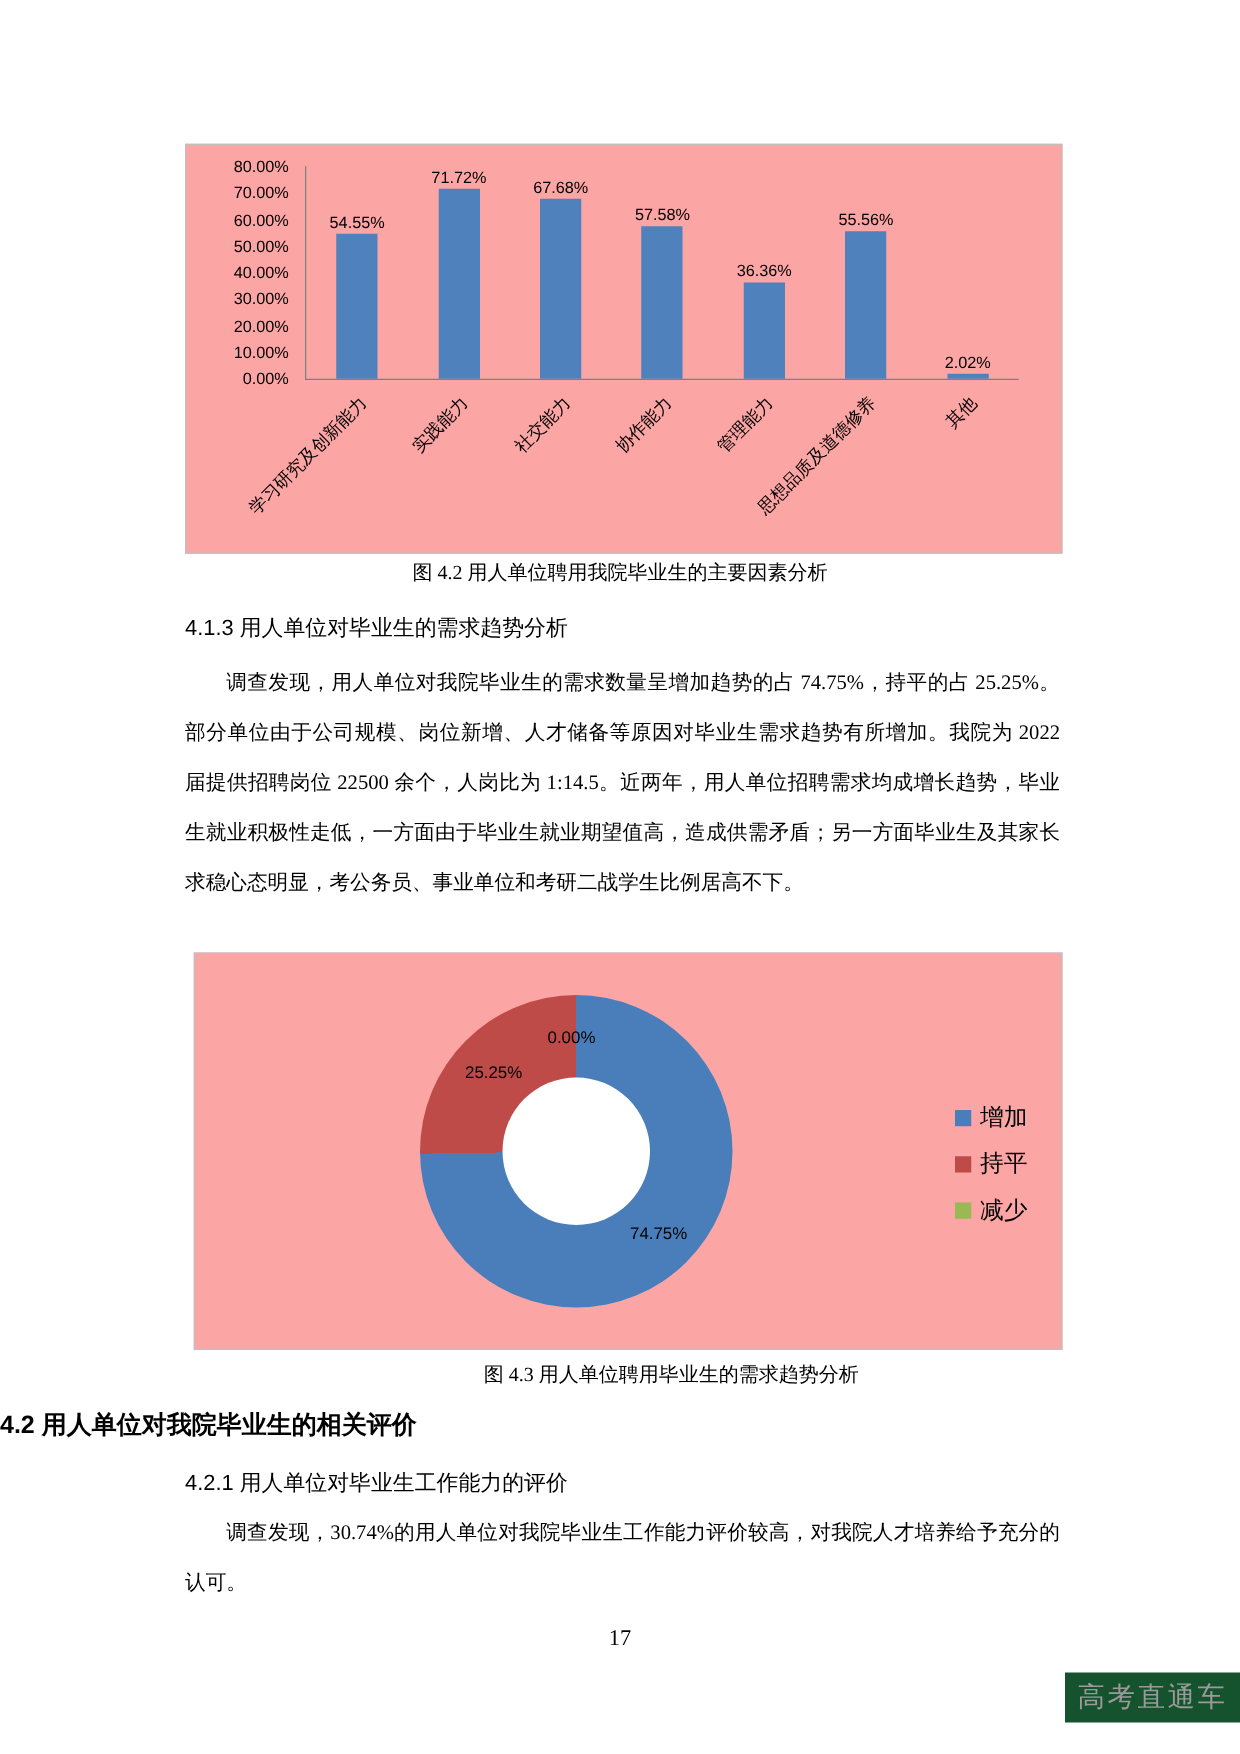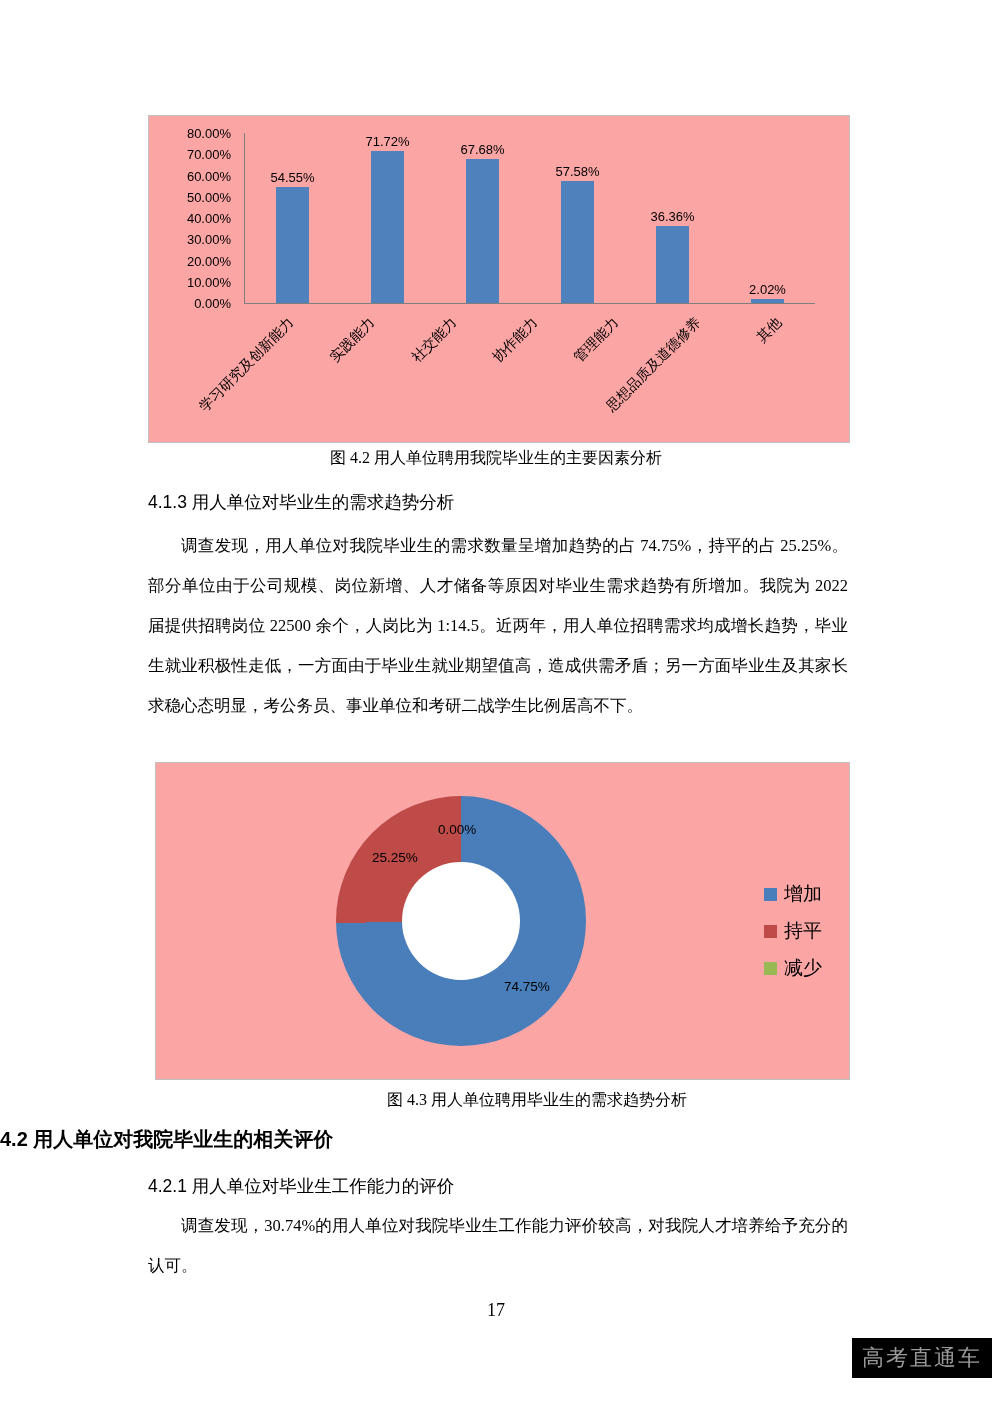--- a/index.html
+++ b/index.html
@@ -56,21 +56,21 @@
   #h-42{position:absolute;left:0;width:100%;top:1126px;font-weight:bold;
         font-size:20px;font-family:"Liberation Sans",sans-serif;}
 
   .para{position:absolute;left:148px;width:700px;font-size:16.5px;line-height:40px;
         text-align:justify;text-indent:2em;}
   #para-413{top:526px;}
   #para-421{top:1206px;}
 
   .page-number{position:absolute;left:0;width:100%;text-align:center;top:1300px;font-size:18px;}
 
-  .watermark{position:absolute;right:0;top:1338px;width:140px;height:40px;background:#000000;
+  .watermark{position:absolute;right:0;top:1338px;width:140px;height:40px;background:#14532d;
              color:#9a9a9a;display:flex;align-items:center;justify-content:center;
              font-size:22px;font-family:"Liberation Sans",sans-serif;letter-spacing:2px;}
 </style>
 </head>
 <body>
 
 <div class="page">
 
   <div class="chart-box" id="bar-box">
     <div class="yticks">
@@ -97,20 +97,24 @@
           <div class="bar-value">67.68%</div>
           <div class="bar" style="height: 84.6%; background: rgb(79, 129, 189);"></div>
         </div>
         <div class="bar-col">
           <div class="bar-value">57.58%</div>
           <div class="bar" style="height: 71.975%; background: rgb(79, 129, 189);"></div>
         </div>
         <div class="bar-col">
           <div class="bar-value">36.36%</div>
           <div class="bar" style="height: 45.45%; background: rgb(79, 129, 189);"></div>
+        </div>
+        <div class="bar-col">
+          <div class="bar-value">55.56%</div>
+          <div class="bar" style="height: 69.45%; background: rgb(79, 129, 189);"></div>
         </div>
         <div class="bar-col">
           <div class="bar-value">2.02%</div>
           <div class="bar" style="height: 2.525%; background: rgb(79, 129, 189);"></div>
         </div>
       </div>
     <div class="xlabels">
         <div class="xlabel-anchor" style="left: 7.14286%;">
           <div class="xlabel">学习研究及创新能力</div>
         </div>

